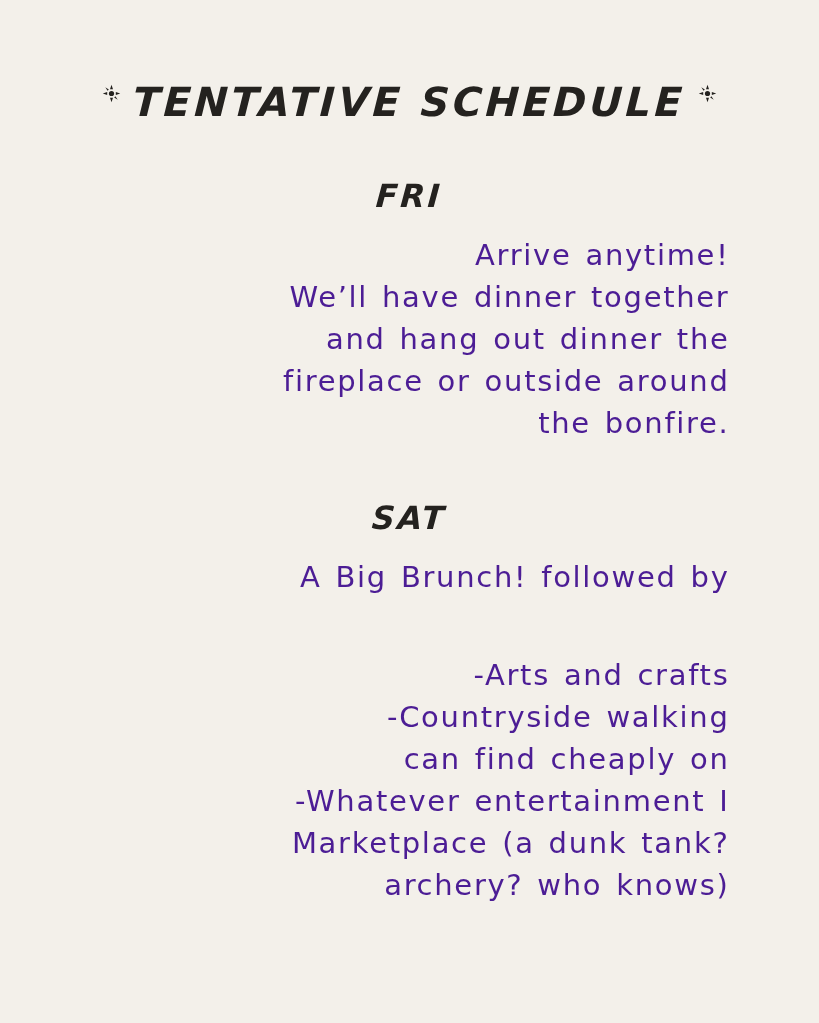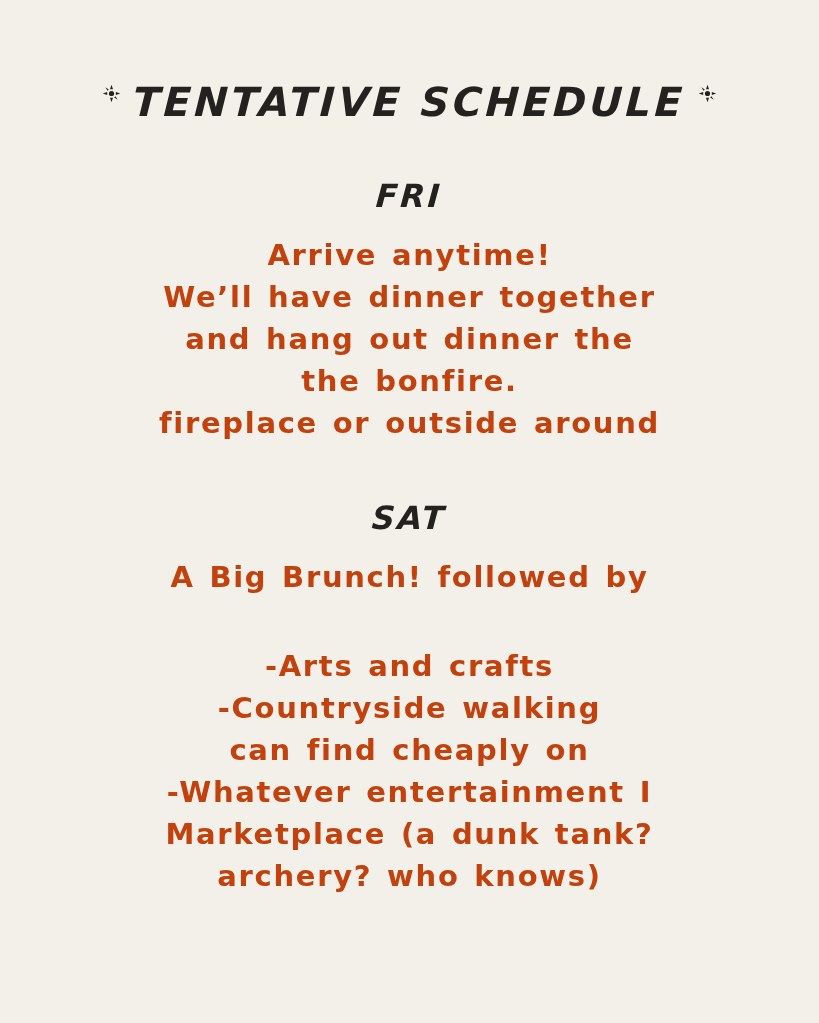--- a/index.html
+++ b/index.html
@@ -64,39 +64,39 @@
     letter-spacing: 2.6px;
     color: #24221f;
     line-height: 1;
     transform: skewX(-4deg);
     text-align: center;
   }
 
   
   .body-block {
     font-family: "DejaVu Sans", sans-serif;
-    font-weight: 700;
+    font-weight: 400;
     font-size: 29px;
     letter-spacing: 1.7px;
     word-spacing: 3px;
-    color: #c2410c;
+    color: #4c1d95;
     line-height: 42px;
-    text-align: center;
+    text-align: right;
     width: 640px;
   }
   .body-block .line {
     white-space: nowrap;
   }
 
   
   .fri-heading { margin-bottom: 22px; }
   .fri-body    { margin-bottom: 0; }
   .sat-heading { margin-top: 58px; margin-bottom: 22px; }
-  .sat-intro   { margin-bottom: 12px; }
-  .activities  { margin-top: 35px; }
+  .sat-intro   { margin-bottom: 4px; }
+  .activities  { margin-top: 52px; }
 </style>
 </head>
 <body>
 
 <div class="card">
 
   <div class="title-row">
     <span class="sparkle">
       <svg width="19" height="19" viewBox="0 0 19 19">
         <circle cx="9.5" cy="9.5" r="2.6" fill="#24221f"></circle>
@@ -121,22 +121,22 @@
       </svg>
     </span>
   </div>
 
   <div class="day-heading fri-heading">FRI</div>
 
   <div class="body-block fri-body">
     <div class="line">Arrive anytime!</div>
     <div class="line">We’ll have dinner together</div>
     <div class="line">and hang out dinner the</div>
+    <div class="line">fireplace or outside around</div>
     <div class="line">the bonfire.</div>
-    <div class="line">fireplace or outside around</div>
   </div>
 
   <div class="day-heading sat-heading">SAT</div>
 
   <div class="body-block sat-intro">
     <div class="line">A Big Brunch! followed by</div>
   </div>
 
   <div class="body-block activities">
     <div class="line">-Arts and crafts</div>

